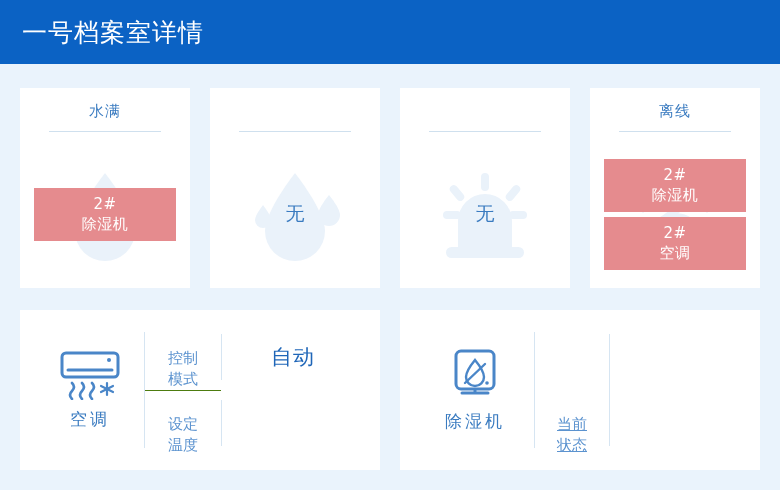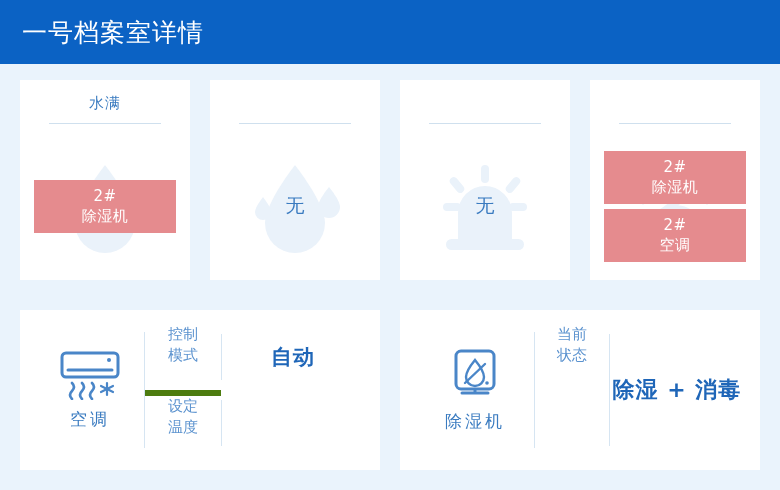--- a/index.html
+++ b/index.html
@@ -39,21 +39,21 @@
     font-size: 25px;
     letter-spacing: 1px;
     font-weight: 400;
     white-space: nowrap;
   }
 
   
   .status-row {
     position: absolute;
     left: 20px;
-    top: 80px;
+    top: 88px;
     width: 740px;
     height: 200px;
     display: flex;
     gap: 20px;
   }
   .status-card {
     position: relative;
     flex: 1 1 0;
     background: #ffffff;
     overflow: hidden;
@@ -171,55 +171,55 @@
     flex-direction: column;
     justify-content: center;
   }
   .kv-row {
     display: flex;
     align-items: stretch;
     flex: 1 1 0;
   }
   .kv-row + .kv-row .kv-key,
   .kv-row + .kv-row .kv-val {
-    border-top: 6px solid #4d7c0f;
+    border-top: 1px solid #4d7c0f;
   }
   .kv-key {
     width: 76px;
     flex: none;
     display: flex;
-    align-items: flex-start;
+    align-items: flex-end;
     justify-content: center;
     font-size: 15px;
     color: #5c93cf;
     line-height: 21px;
     text-align: center;
     box-sizing: border-box;
   }
   .kv-sep {
     width: 1px;
     flex: none;
     background: #d6e5f2;
     margin: 10px 0;
   }
   .kv-val {
     flex: 1 1 auto;
     display: flex;
     align-items: center;
     justify-content: center;
     font-size: 21px;
-    font-weight: bold;
+    font-weight: normal;
     color: #1f66b8;
     box-sizing: border-box;
     letter-spacing: 1px;
   }
   .kv-val.single-row { font-size: 22px; }
 
   .panel-right .device-id { width: 118px; }
-  .panel-right .kv-key { width: 74px; }
+  .panel-right .kv-key { width: 74px; text-decoration: underline; }
 
   .icon-svg { display: block; }
 </style>
 </head>
 <body>
 
 <div id="app">
 
   <div class="header">
     <div class="header-title">一号档案室详情</div>
@@ -273,20 +273,21 @@
             <rect class="wm-fill" x="83" y="56" width="18" height="8" rx="4"></rect>
             <rect class="wm-fill" x="27" y="29" width="8" height="18" rx="4" transform="rotate(-40 31 38)"></rect>
             <rect class="wm-fill" x="83" y="29" width="8" height="18" rx="4" transform="rotate(40 87 38)"></rect>
           </svg>
         </div>
         <div class="none-text">无</div>
       </div>
     </div>
 
     <div class="status-card">
+      <div class="card-title">离线</div>
       <div class="card-rule"></div>
       <div class="card-body">
         <div class="watermark">
           <svg class="icon-svg" width="112" height="112" viewBox="0 0 112 112" aria-hidden="true">
             <path class="wm-fill" d="M56 34 c16 0 30 6 40 16 l-8 8 c-8-8-19-13-32-13 s-24 5-32 13 l-8-8 c10-10 24-16 40-16 Z"></path>
             <path class="wm-fill" d="M56 58 c9 0 17 4 23 10 l-9 9 c-4-4-9-6-14-6 s-10 2-14 6 l-9-9 c6-6 14-10 23-10 Z"></path>
             <rect class="wm-fill" x="14" y="52" width="84" height="8" rx="4" transform="rotate(-38 56 56)"></rect>
           </svg>
         </div>
         <div class="badge-stack">
@@ -366,20 +367,19 @@
       <div class="v-rule"></div>
       <div class="kv-table">
         <div class="kv-row">
           <div class="kv-key">
             <div>
               <div>当前</div>
               <div>状态</div>
             </div>
           </div>
           <div class="kv-sep"></div>
-          <div class="kv-val single-row">除湿 + 消毒</div>
         </div>
       </div>
     </div>
 
   </div>
 
 </div>
 
 </body></html>

